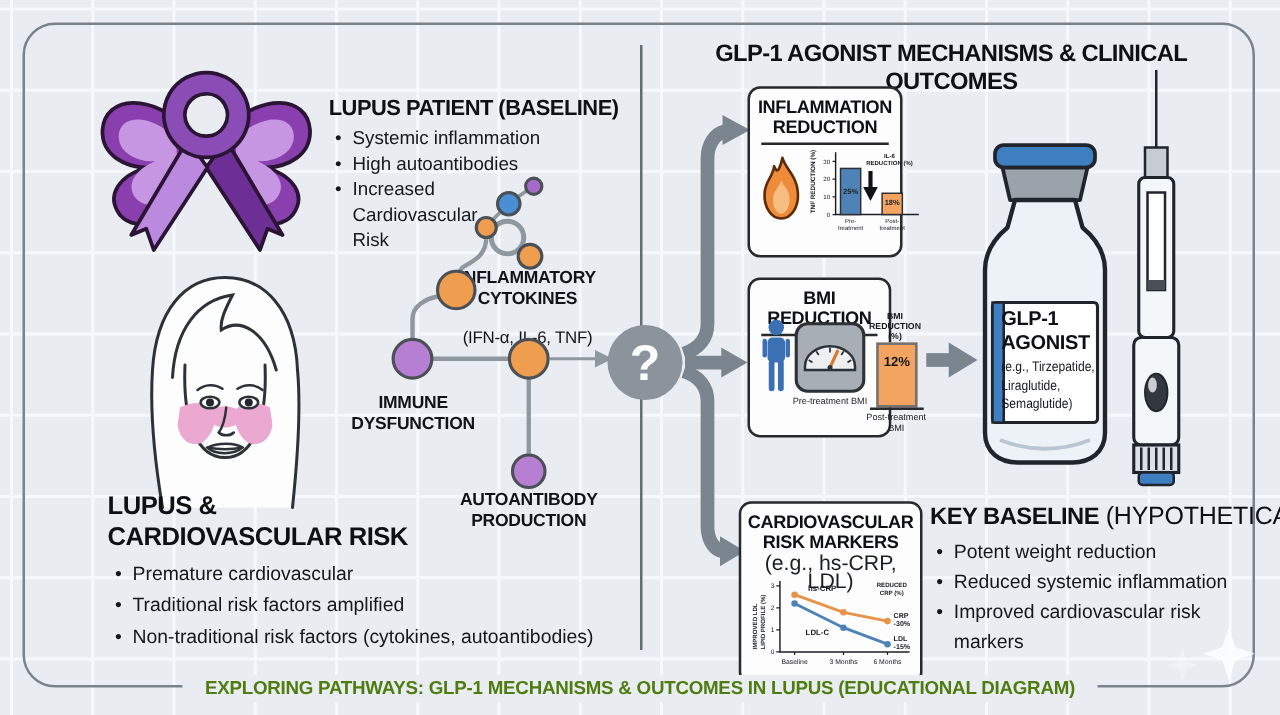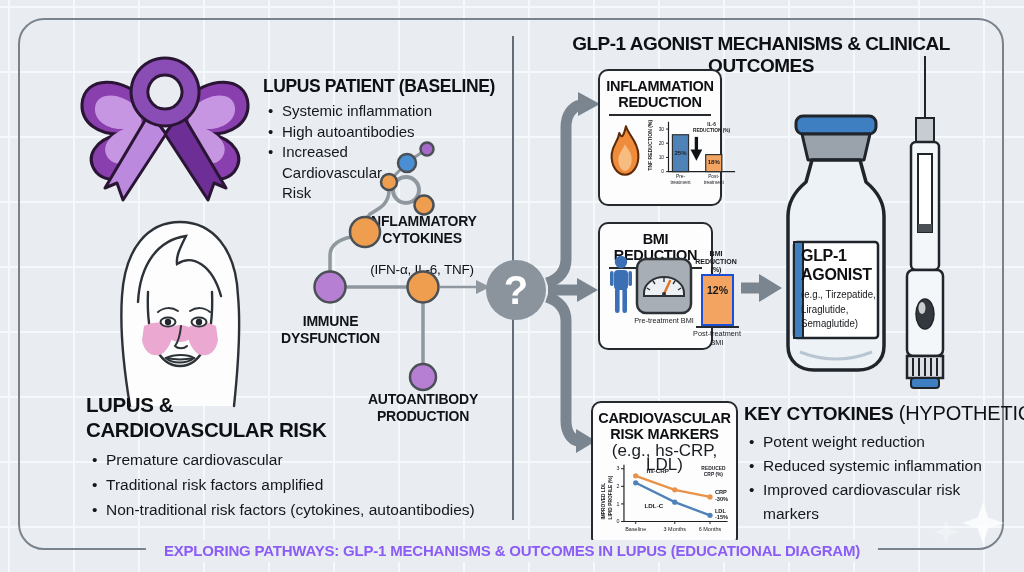--- a/index.html
+++ b/index.html
@@ -11,21 +11,21 @@
       linear-gradient(90deg, #f6f9fb 2px, transparent 2px);
     background-size:65px 65px;
     background-position:8px 6px;
     font-family:"Liberation Sans", sans-serif;
     color:#15171b;
   }
   .abs{position:absolute;}
   #frame{left:18px;top:18px;width:986px;height:532px;border:2.5px solid #7a838c;border-radius:26px;box-sizing:border-box;}
   #divider{left:512px;top:36px;width:2px;height:484px;background:#636d78;}
   #right-header{left:522px;top:33px;width:478px;text-align:center;font-weight:bold;font-size:19px;letter-spacing:-0.5px;color:#0e1013;}
-  #footer-caption{top:540px;left:50%;transform:translateX(-50%);white-space:nowrap;background:#e9edf2;padding:0 18px;font-weight:bold;font-size:15px;letter-spacing:-0.2px;line-height:22px;color:#8b5cf6;}
+  #footer-caption{top:540px;left:50%;transform:translateX(-50%);white-space:nowrap;background:#e9edf2;padding:0 18px;font-weight:bold;font-size:15px;letter-spacing:-0.2px;line-height:22px;color:#4d7c0f;}
 
   
   #patient-heading{left:263px;top:76px;font-weight:bold;font-size:17.5px;letter-spacing:-0.4px;color:#0e1013;}
   #patient-bullets{left:266px;top:101px;width:178px;font-size:15px;line-height:20.5px;}
   #risk-heading{left:86px;top:392px;width:250px;font-weight:bold;font-size:20.5px;line-height:25px;letter-spacing:-0.4px;color:#0e1013;}
   #risk-bullets{left:90px;top:447px;width:420px;font-size:15.5px;line-height:25px;}
   ul{margin:0;padding:0;list-style:none;}
   li{position:relative;padding-left:16px;}
   li::before{content:"•";position:absolute;left:2px;}
   li.narrow{width:128px;}
@@ -41,21 +41,21 @@
   #panel-inflammation{left:598px;top:69px;width:124px;height:137px;}
   #panel-bmi{left:598px;top:222px;width:115px;height:128px;}
   #panel-cardio{left:591px;top:366px;width:147px;height:147px;margin-top:35px;}
   .panel-title{font-weight:bold;font-size:14.5px;line-height:16px;letter-spacing:-0.3px;margin-top:7px;color:#0e1013;}
   .rule{height:2px;background:#26292d;margin:4px 9px 0;}
   .panel-sub{font-size:17px;line-height:14px;margin-top:2px;color:#1a1d22;}
 
   
   .bmi-caption{position:absolute;font-size:7.3px;line-height:8.6px;text-align:center;color:#1a1d22;}
   #bmi-bar-header{position:absolute;left:94px;top:26px;width:44px;font-size:7px;line-height:8px;font-weight:bold;text-align:center;}
-  #bmi-bar{position:absolute;left:101px;top:50px;width:33px;height:52px;background:#f2a460;border:2px solid #1d4ed8;box-sizing:border-box;font-weight:bold;font-size:10.5px;padding-top:8px;}
+  #bmi-bar{position:absolute;left:101px;top:50px;width:33px;height:52px;background:#f2a460;border:2px solid #737373;box-sizing:border-box;font-weight:bold;font-size:10.5px;padding-top:8px;}
   #bmi-baseline{position:absolute;left:96px;top:102px;width:43px;height:2px;background:#26292d;}
 
   
   #vial-label-text{left:801px;top:247px;width:78px;text-align:left;}
   .vial-title{font-weight:bold;font-size:16px;line-height:18.5px;letter-spacing:-0.3px;color:#0e1013;}
   .vial-sub{font-size:11px;line-height:14.5px;margin-top:3px;white-space:nowrap;transform:scaleX(0.88);transform-origin:left top;}
 
   
   #outcomes-heading{left:744px;top:402px;white-space:nowrap;color:#0e1013;}
   #outcomes-heading .main{font-weight:bold;font-size:19px;letter-spacing:-0.4px;}
@@ -308,21 +308,21 @@
       <line x1="15" y1="306" x2="15" y2="324"></line>
         <line x1="21" y1="306" x2="21" y2="324"></line>
       <line x1="27" y1="306" x2="27" y2="324"></line>
         <line x1="33" y1="306" x2="33" y2="324"></line>
         <line x1="39" y1="306" x2="39" y2="324"></line>
     </g>
     <rect x="13" y="326" width="28" height="10" rx="3" fill="#3e7fc1" stroke="#20252c" stroke-width="2"></rect>
   </svg>
 
   <div id="outcomes-heading" class="abs">
-    <span class="main">KEY CYTOKINES</span><span class="qual"> (HYPOTHETICAL)</span>
+    <span class="main">KEY BASELINE</span><span class="qual"> (HYPOTHETICAL)</span>
   </div>
   <ul id="outcomes-bullets" class="abs">
     <li>Potent weight reduction</li>
     <li>Reduced systemic inflammation</li>
     <li>Improved cardiovascular risk markers</li>
   </ul>
 
   <svg class="sparkle" style="left:962px;top:502px;opacity:0.8;" width="42" height="42" viewBox="0 0 40 40">
     <path d="M20,0 L25,15 L40,20 L25,25 L20,40 L15,25 L0,20 L15,15 Z"></path>
   </svg>

